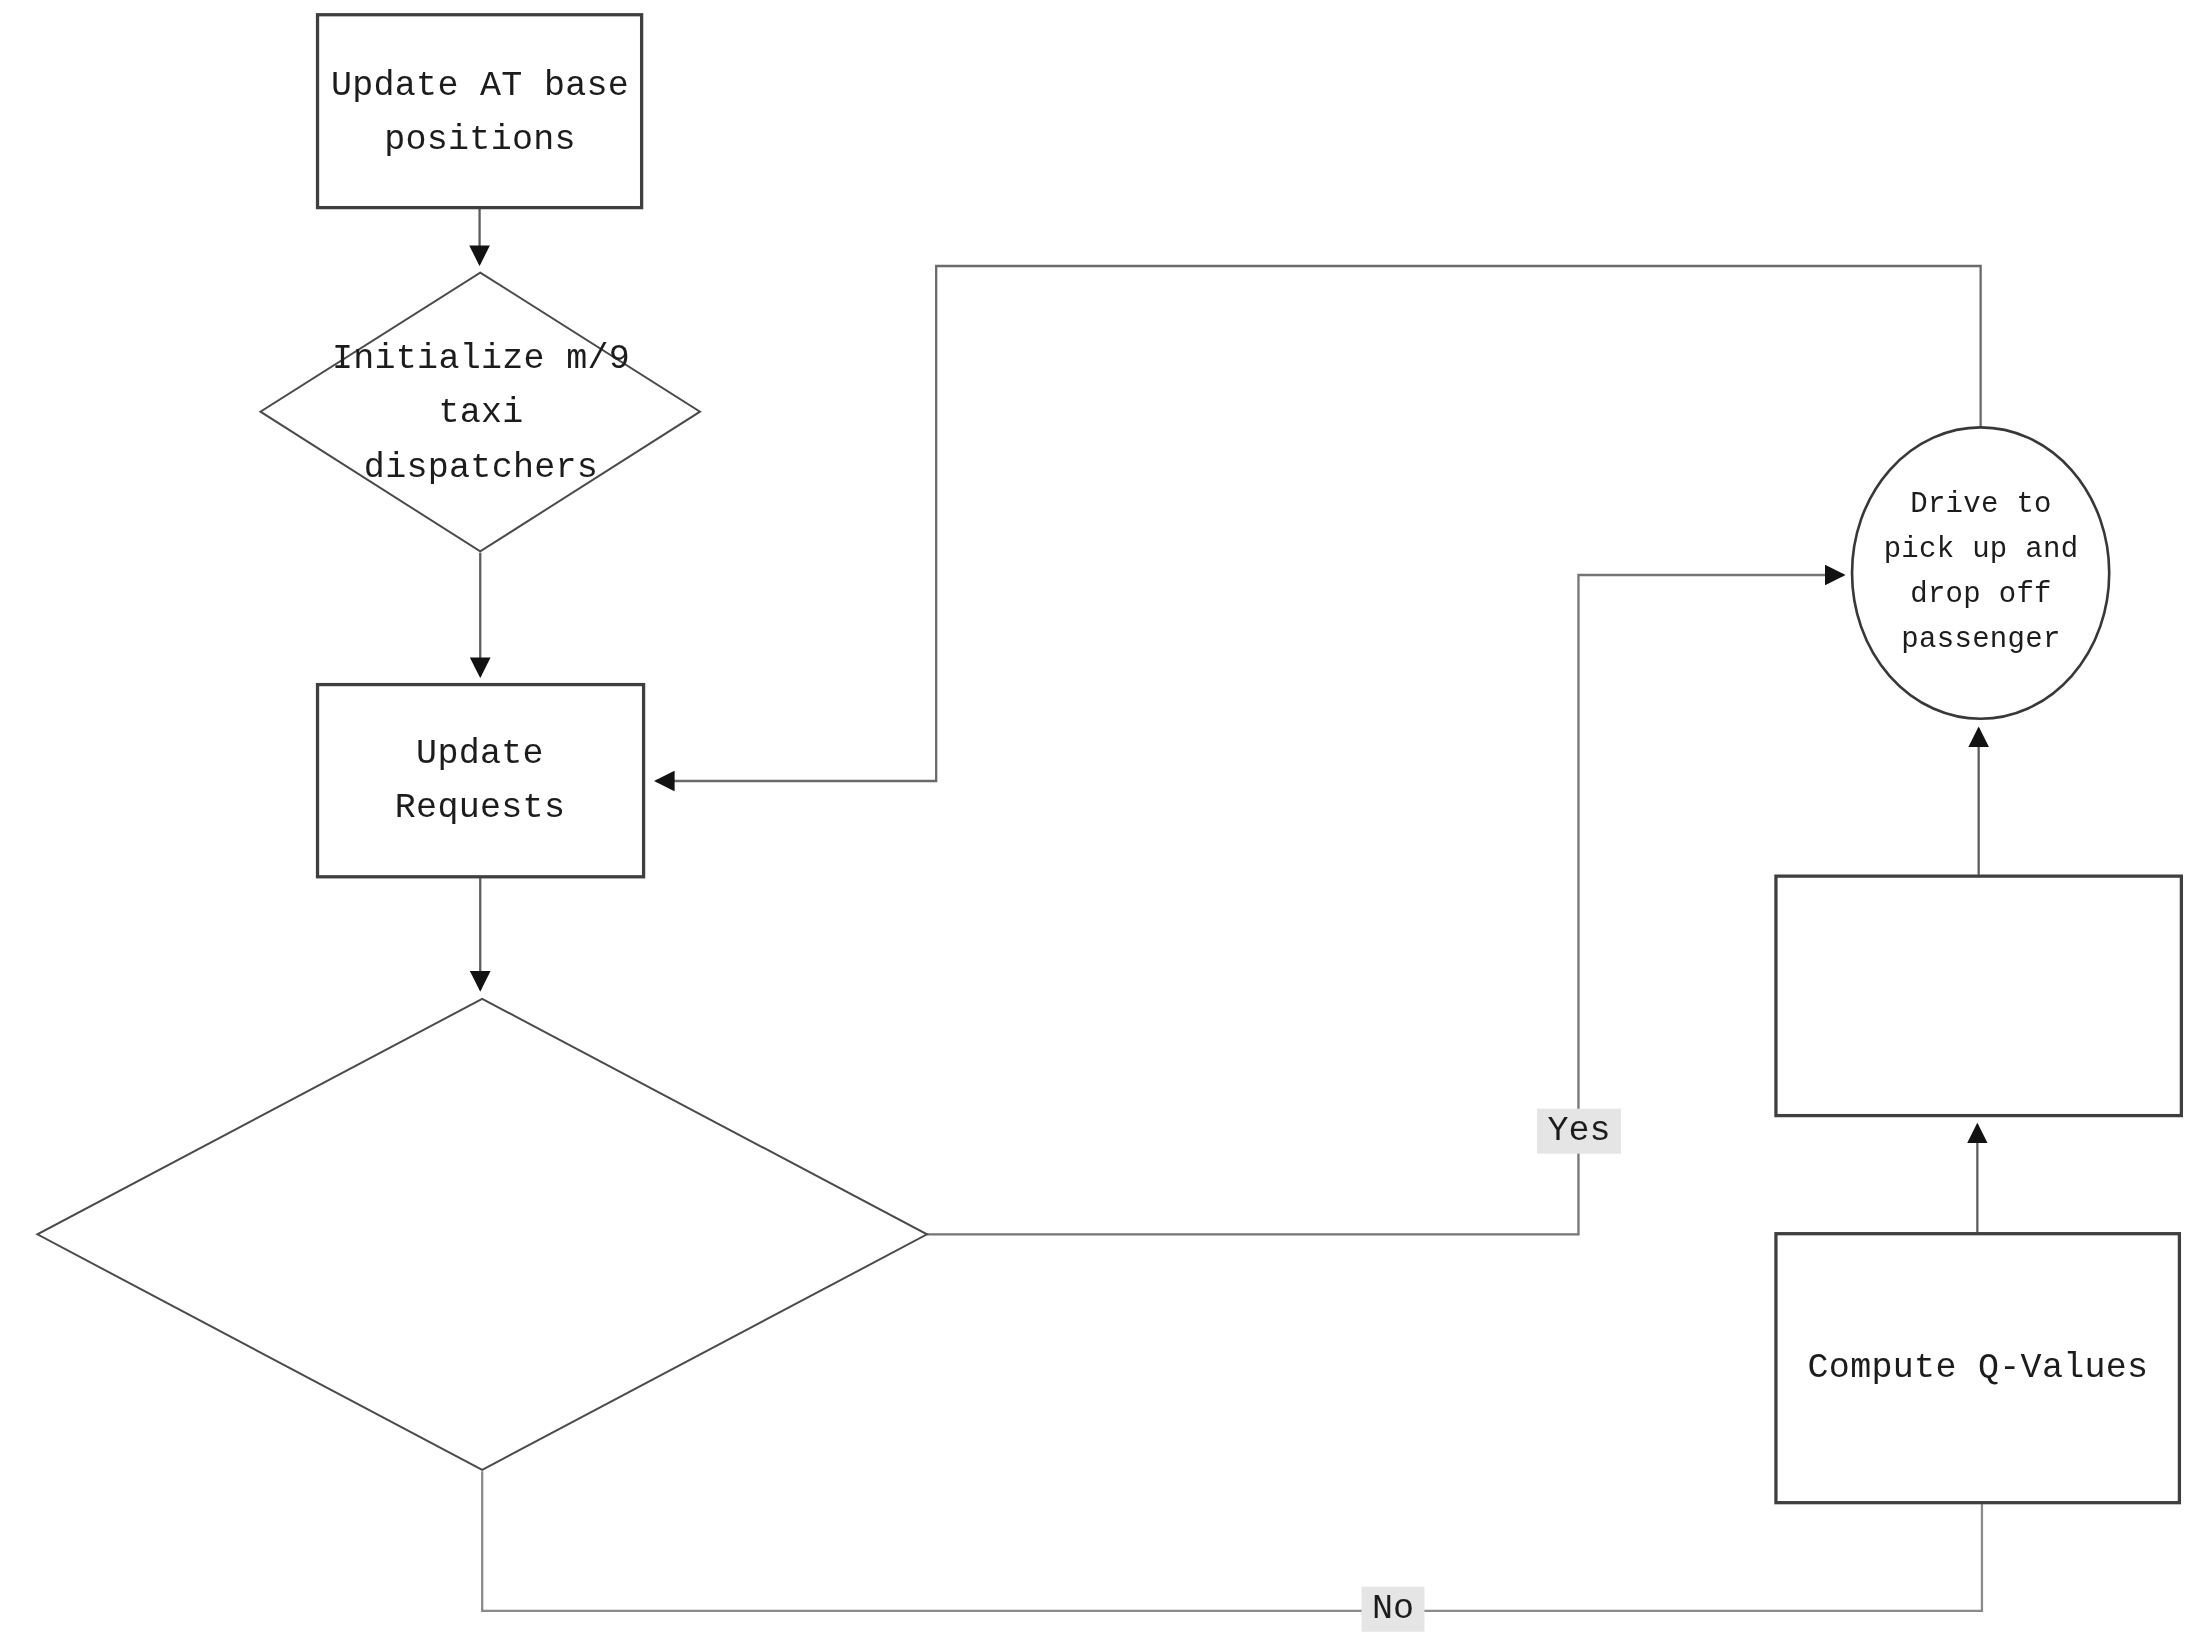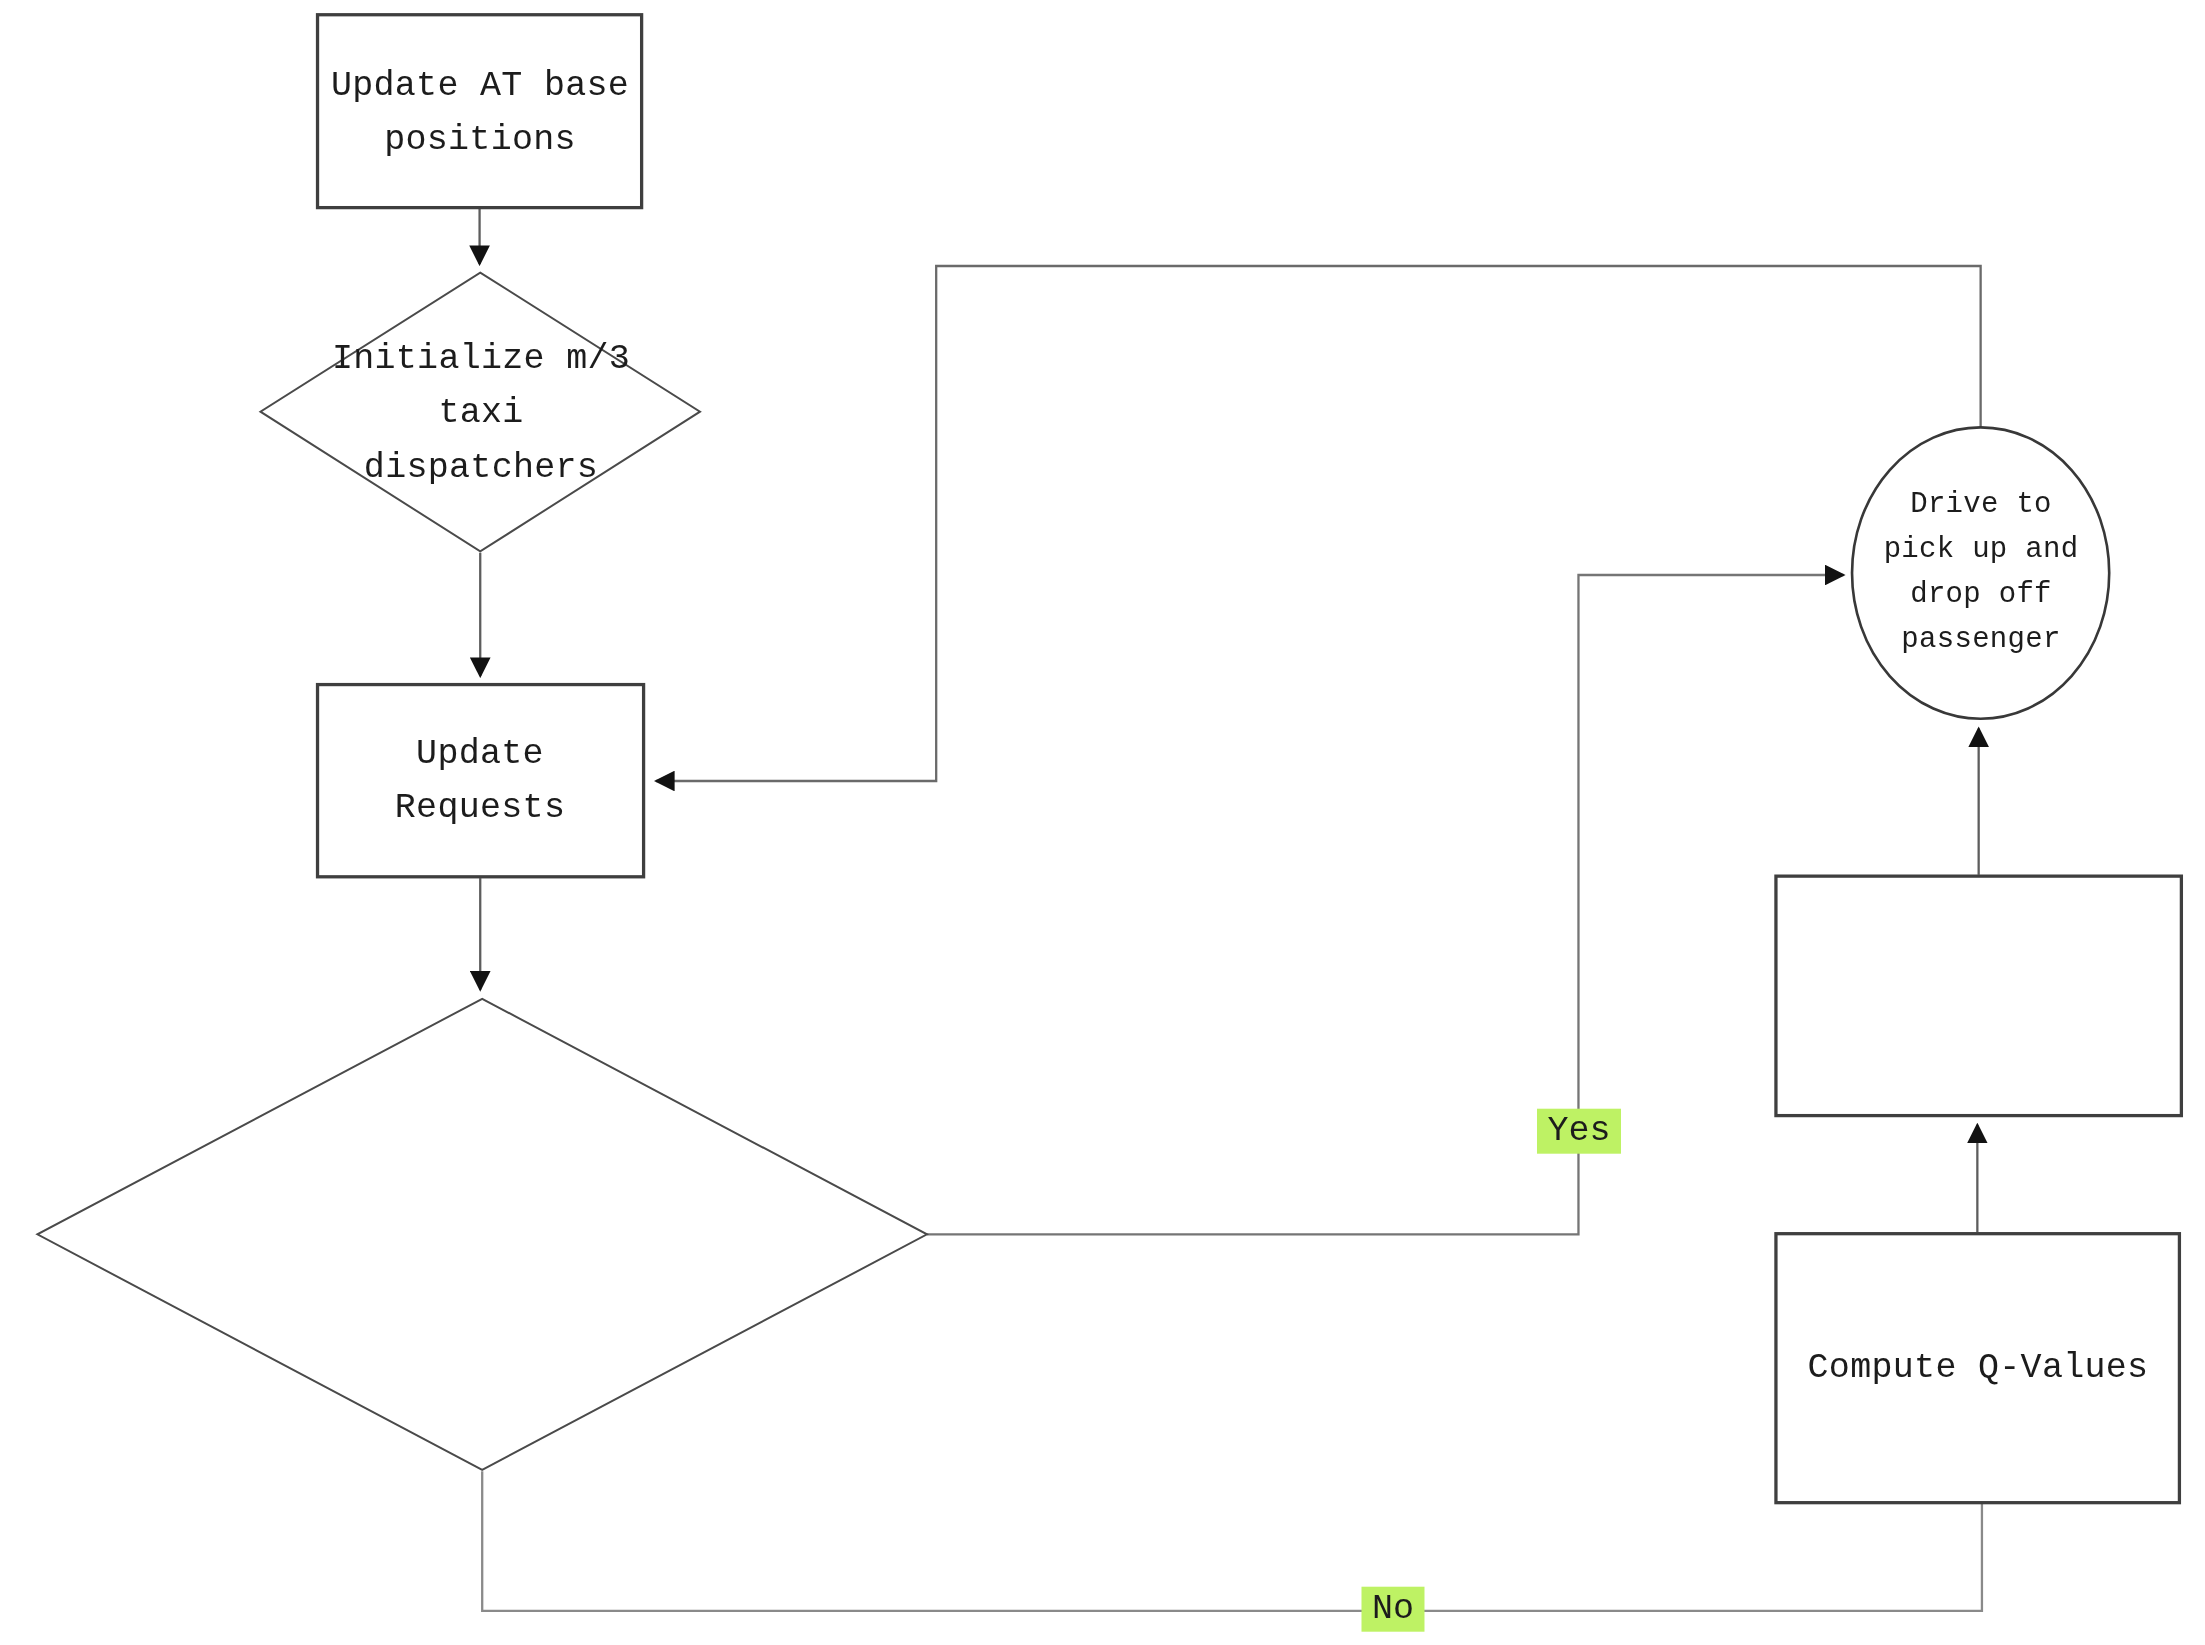--- a/index.html
+++ b/index.html
@@ -33,21 +33,21 @@
     color: #1c1c1c;
     letter-spacing: 0.3px;
   }
   .edge-label {
     position: absolute;
     transform: translate(-50%, -50%);
     text-align: center;
     font-size: 35px;
     line-height: 1.2;
     color: #1c1c1c;
-    background: #bef264;
+    background: #e5e5e5;
     padding: 1.3px 10.5px;
   }
   .lbl-wide { width: 853px; }
   .lbl-circle { width: 236px; font-size: 29px; }
   .lbl-box3 { width: 394px; }
 </style>
 </head>
 <body>
 
 <div id="canvas">
@@ -73,21 +73,21 @@
     <rect x="484" y="1043" width="497" height="293" fill="#ffffff" stroke="#3f3f3f" stroke-width="5"></rect>
     <polygon points="735,1522 1413,1881 735,2240 57,1881" fill="#ffffff" stroke="#4a4a4a" stroke-width="3"></polygon>
     <ellipse cx="3019" cy="873" rx="196" ry="222" fill="#ffffff" stroke="#383838" stroke-width="4"></ellipse>
     <rect x="2707" y="1335" width="618" height="365" fill="#ffffff" stroke="#3f3f3f" stroke-width="5"></rect>
     <rect x="2707" y="1880" width="615" height="410" fill="#ffffff" stroke="#3f3f3f" stroke-width="5"></rect>
   </svg>
 
   <div class="node-label" style="left:480px; top:113px; width:302px;">Update AT base
 positions</div>
 
-  <div class="node-label" style="left:481px; top:413px; width:367px;">Initialize m/3 taxi
+  <div class="node-label" style="left:481px; top:413px; width:367px;">Initialize m/9 taxi
 dispatchers</div>
 
   <div class="node-label" style="left:480px; top:781px; width:308px;">Update Requests</div>
 
 
   <div class="node-label lbl-circle" style="left:1981px; top:573px;">Drive to
 pick up and
 drop off
 passenger</div>
 

